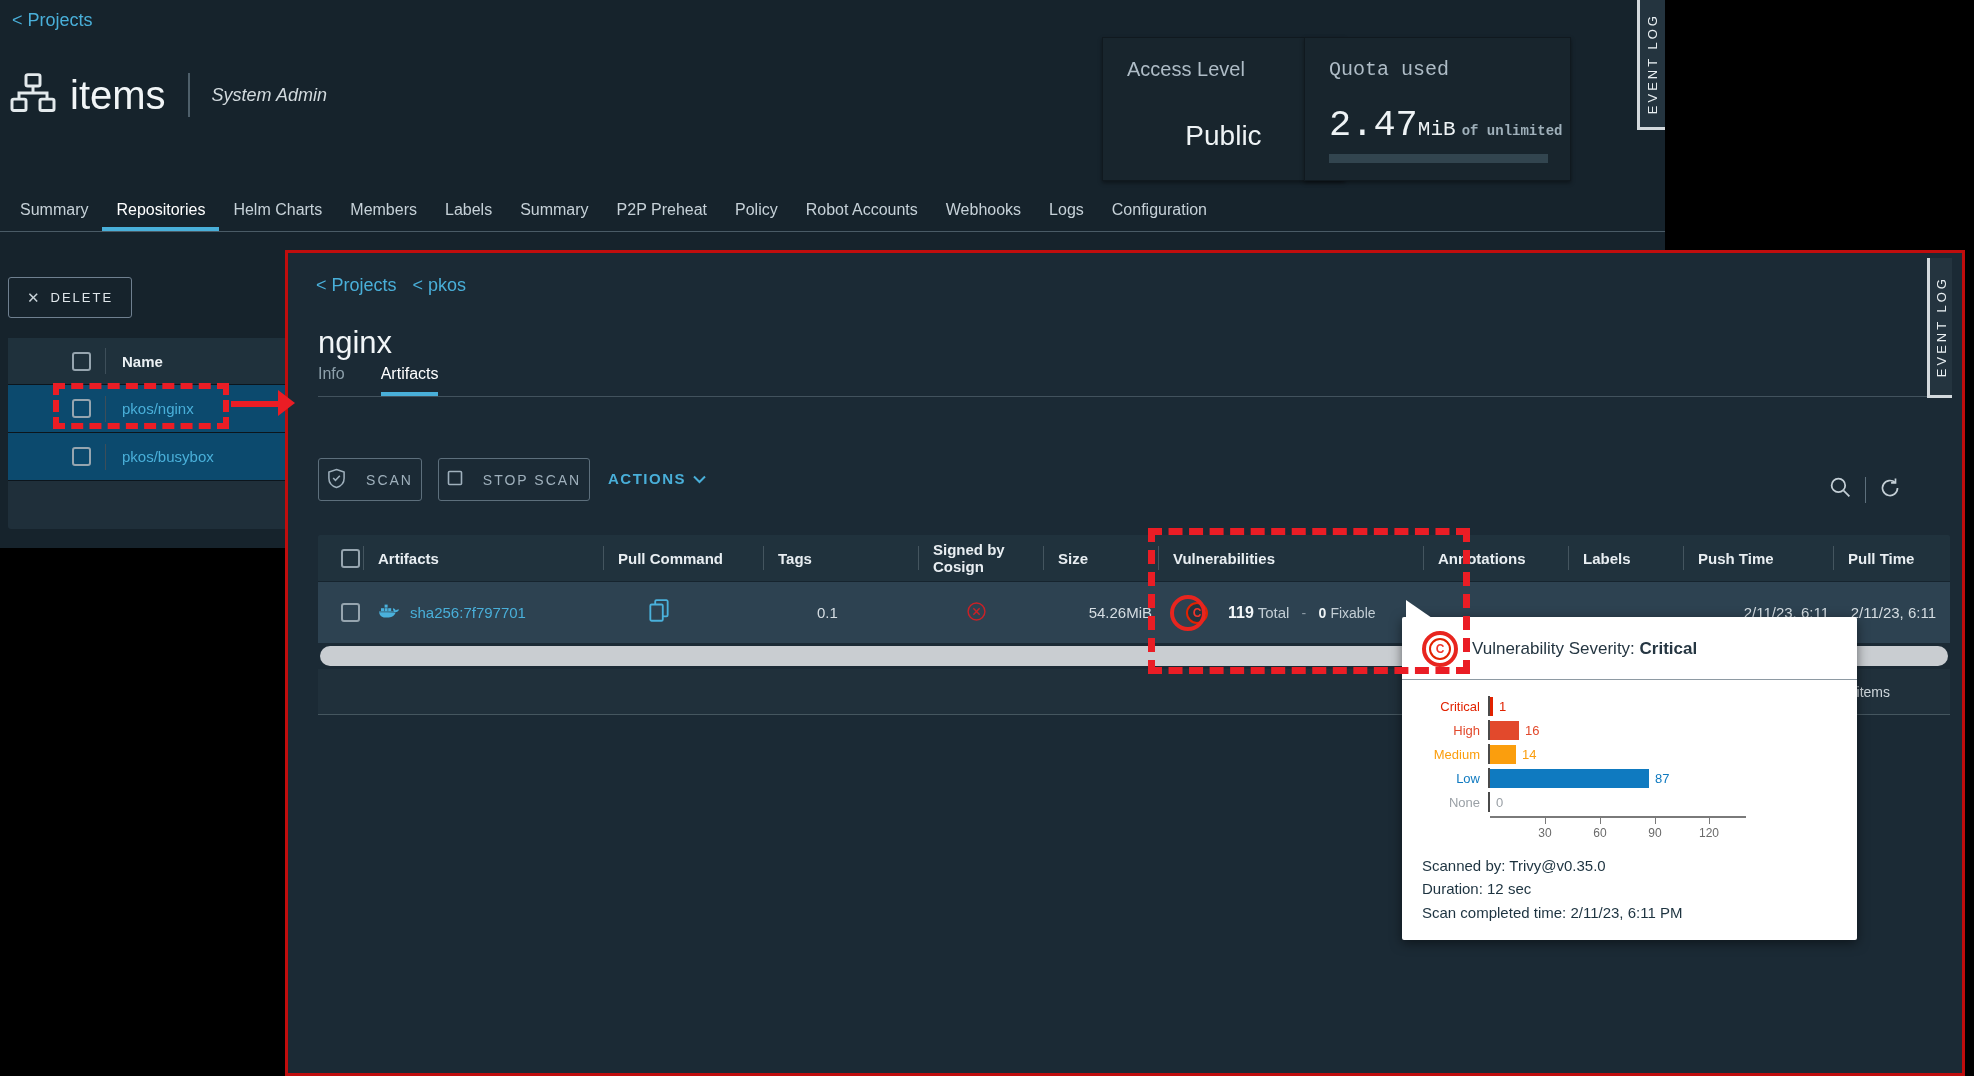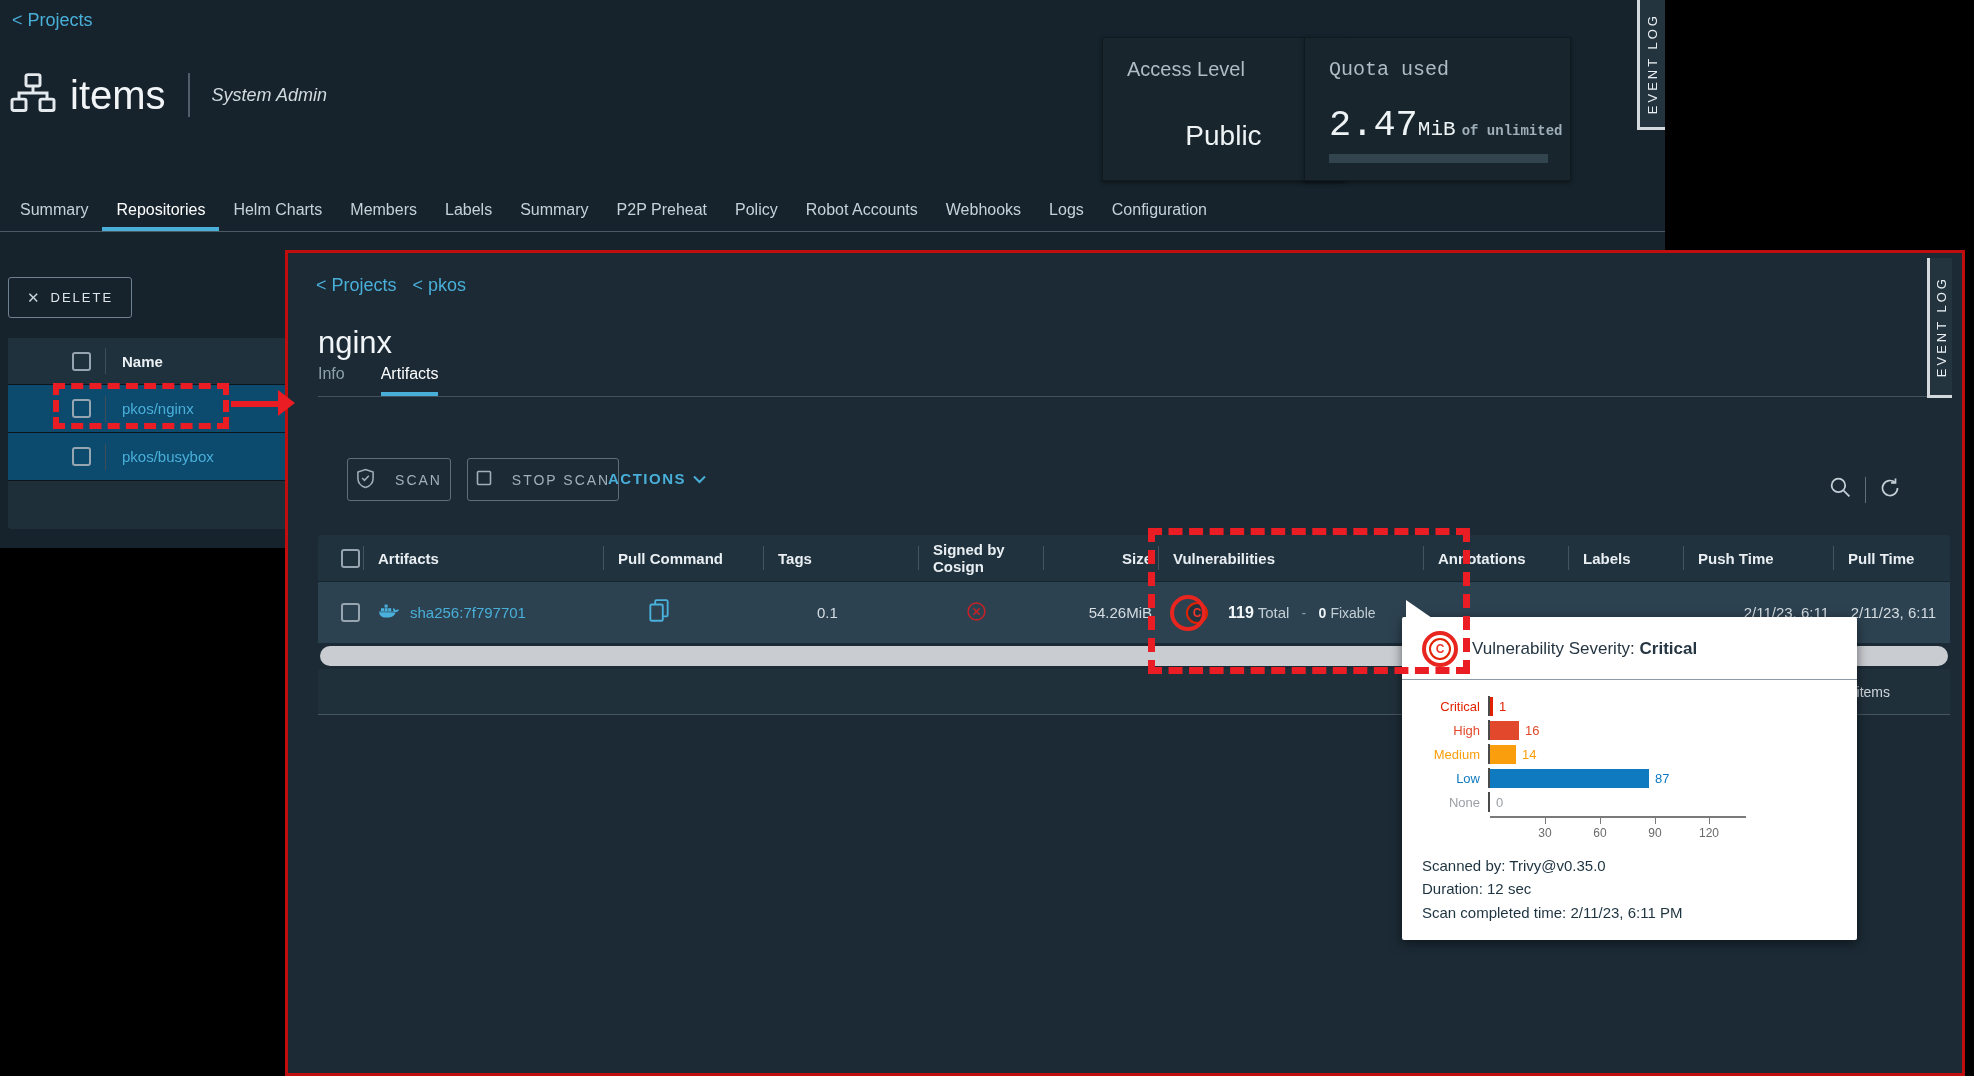--- a/index.html
+++ b/index.html
@@ -58,21 +58,21 @@
              border:3px solid #c00d0d; z-index:10; }
   #ov-breadcrumbs { position:absolute; left:28px; top:22px; display:flex; gap:16px; font-size:18px; }
   #ov-title { position:absolute; left:30px; top:72px; font-size:31px; font-weight:300; color:#f1f5f7; }
   #ov-tabbar { position:absolute; left:30px; top:112px; right:30px; border-bottom:1px solid #42525d; display:flex; gap:36px; }
   .ov-tab { font-size:16px; padding-bottom:13px; cursor:pointer; }
   .ov-tab.inactive { color:#8da0ab; }
   .ov-tab.active { color:#fff; border-bottom:4px solid #49afd9; padding-bottom:9px; }
 
   .ov-btn { position:absolute; top:205px; height:43px; border:1px solid #5d6f7c; border-radius:3px; background:transparent;
             display:flex; align-items:center; justify-content:center; gap:20px; color:#9fb0bc; font-size:14px;
-            letter-spacing:2px; cursor:pointer;margin-left:29px; }
+            letter-spacing:2px; cursor:pointer; }
   #scan-btn { left:30px; width:104px; }
   #stop-btn { left:150px; width:152px; }
   #actions-btn { position:absolute; left:320px; top:217px; display:flex; align-items:center; gap:7px;
                  color:#49afd9; font-size:15px; font-weight:bold; letter-spacing:1.5px; cursor:pointer; background:none; border:none; }
   #grid-tools { position:absolute; right:60px; top:222px; display:flex; align-items:center; gap:12px; }
   .tool-sep { width:1px; height:26px; background:#5d6f7c; }
 
   #art-table { position:absolute; left:30px; top:282px; width:1632px; }
   .at-cols { display:flex; }
   .at-header { height:46px; background:#20323d; align-items:center; border-radius:2px 2px 0 0; }
@@ -283,21 +283,21 @@
             <span>Pull Command</span>
           </div>
         <div class="at-hcell w-tags">
             <span class="colsep"></span>
             <span>Tags</span>
           </div>
         <div class="at-hcell w-sign">
             <span class="colsep"></span>
             <span>Signed by Cosign</span>
           </div>
-        <div class="at-hcell w-size" style="justify-content:flex-end;">
+        <div class="at-hcell w-size" style="justify-content:flex-start;">
             <span class="colsep"></span>
             <span>Size</span>
           </div>
         <div class="at-hcell w-vuln">
             <span class="colsep"></span>
             <span>Vulnerabilities</span>
           </div>
         <div class="at-hcell w-ann">
             <span class="colsep"></span>
             <span>Annotations</span>

